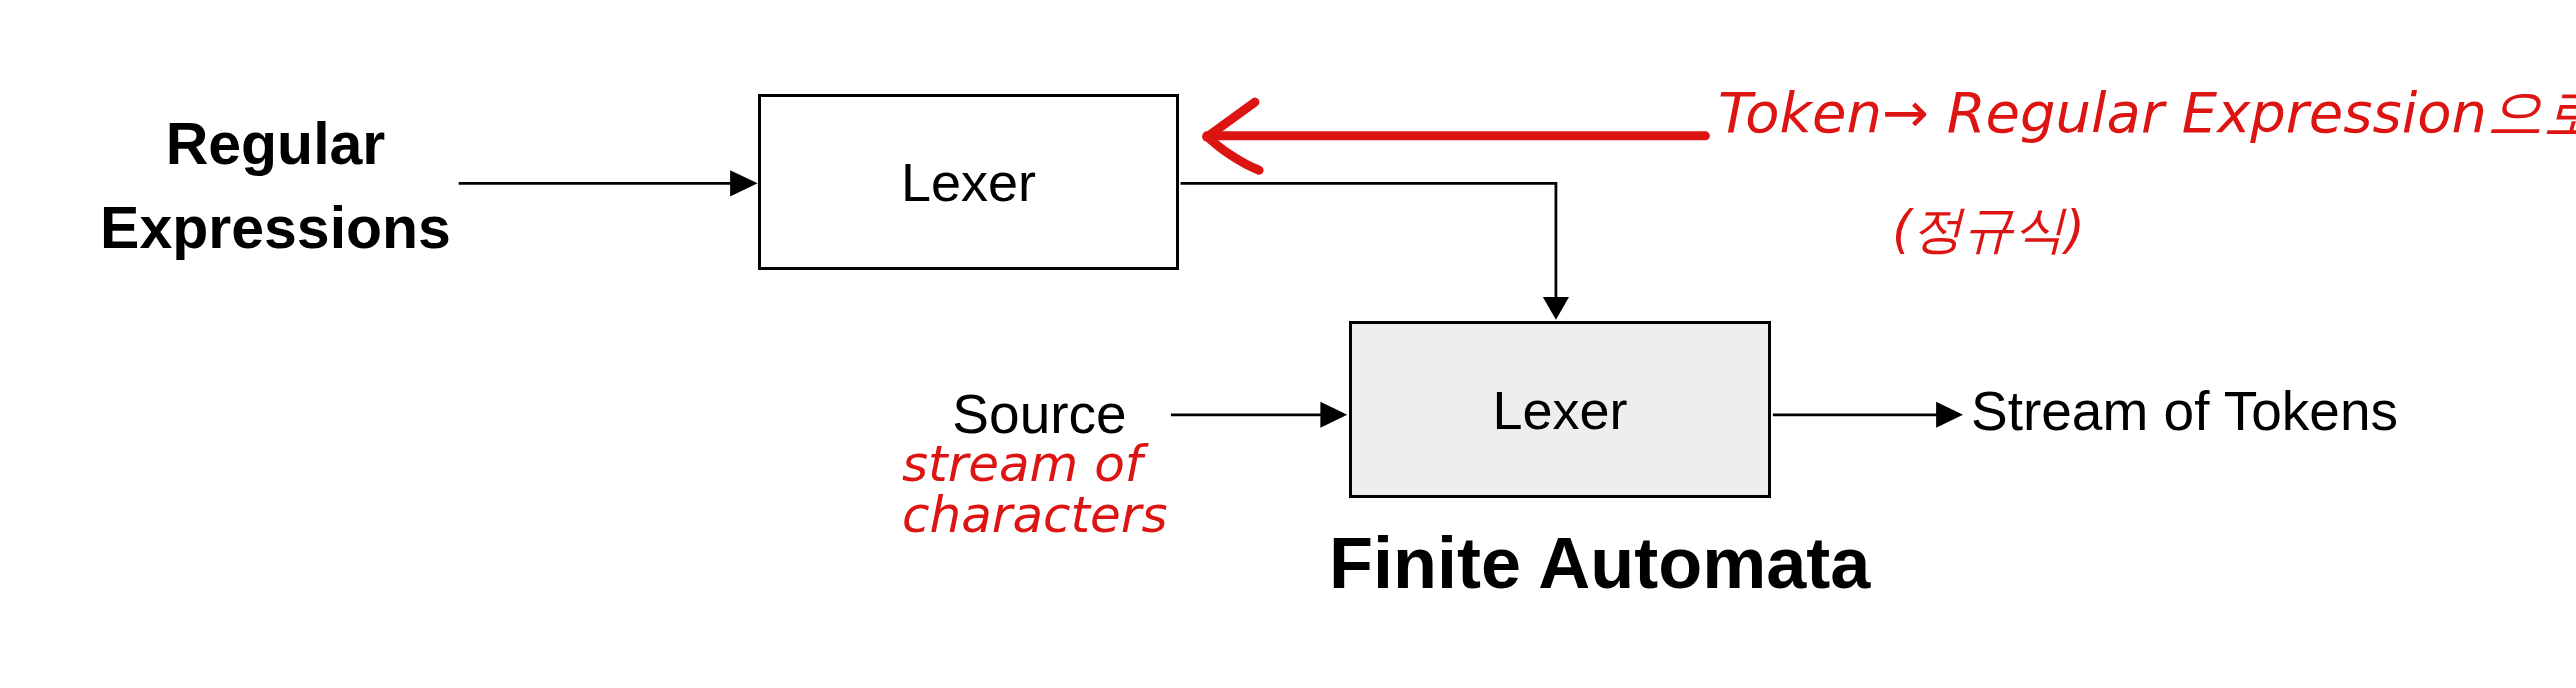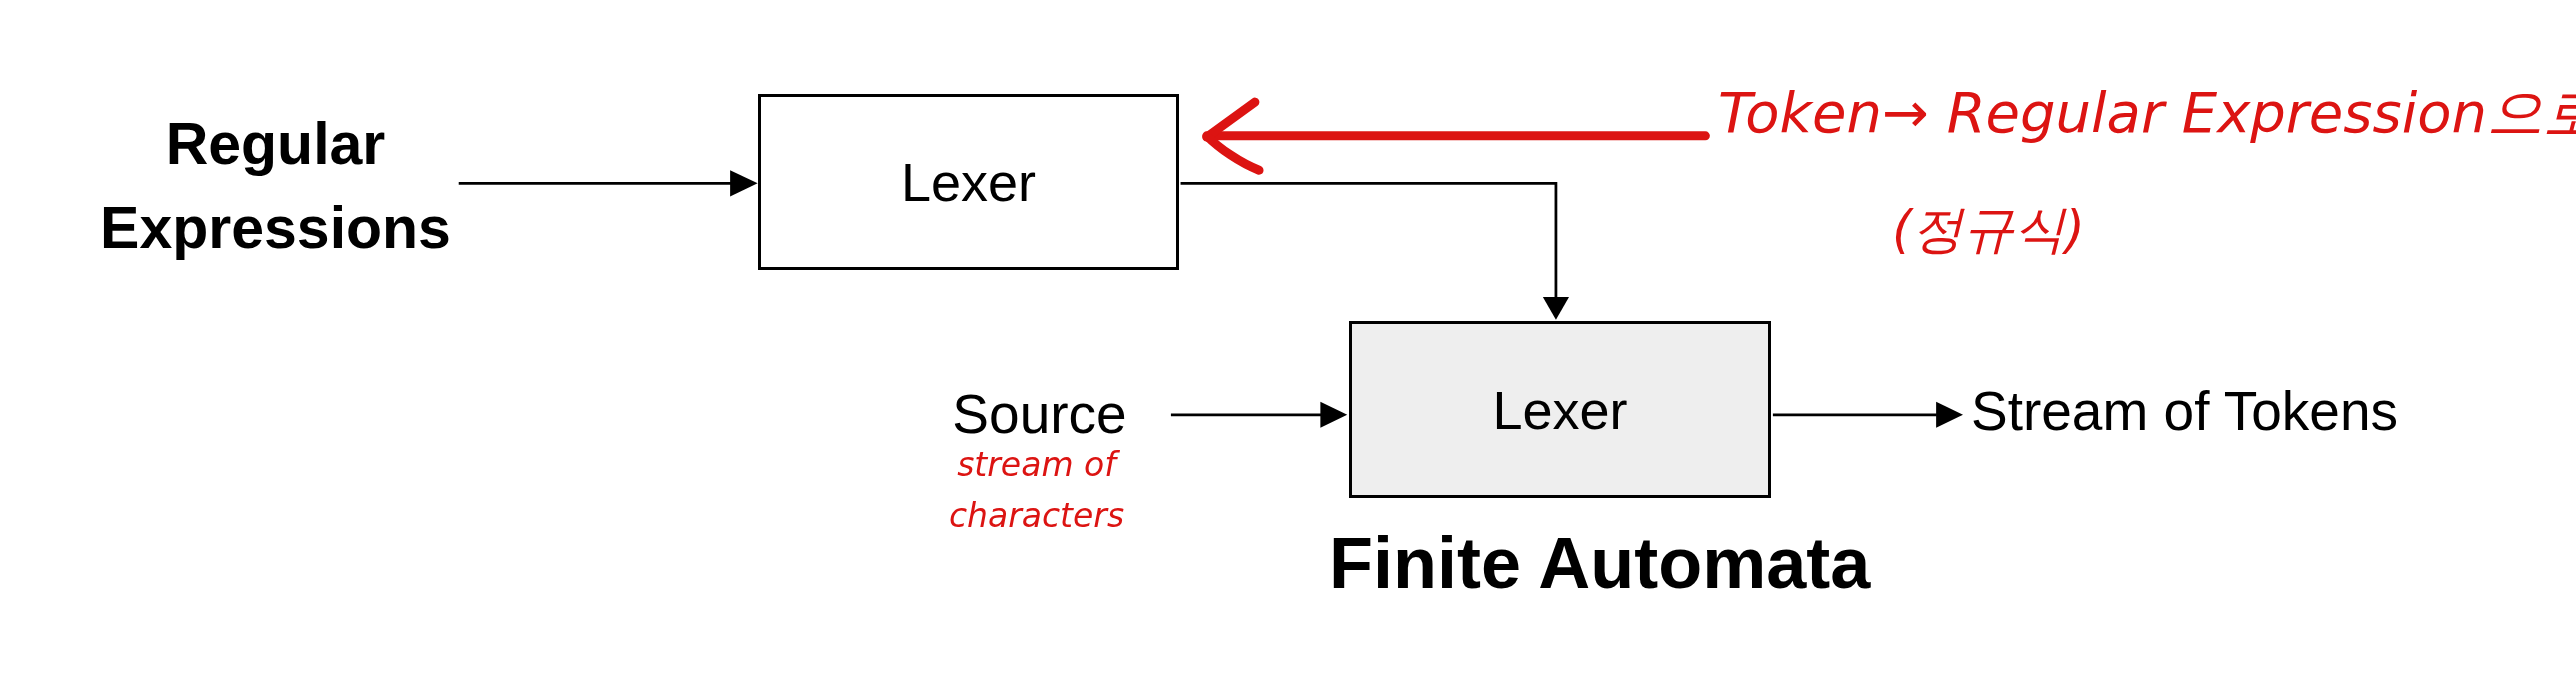--- a/index.html
+++ b/index.html
@@ -100,23 +100,22 @@
   }
   .token-note-sub {
     left: 1892px;
     top: 196px;
     font-size: 51px;
   }
   .stream-note {
     left: 902px;
     top: 439px;
     width: 269px;
-    font-size: 33px;
+    font-size: 50px;
     line-height: 51px;
-    text-align: center;
   }
 </style>
 </head>
 <body>
 
 <div class="canvas">
 
   <svg class="overlay" viewBox="0 0 3740 1000" xmlns="http://www.w3.org/2000/svg">
 
     <g>

